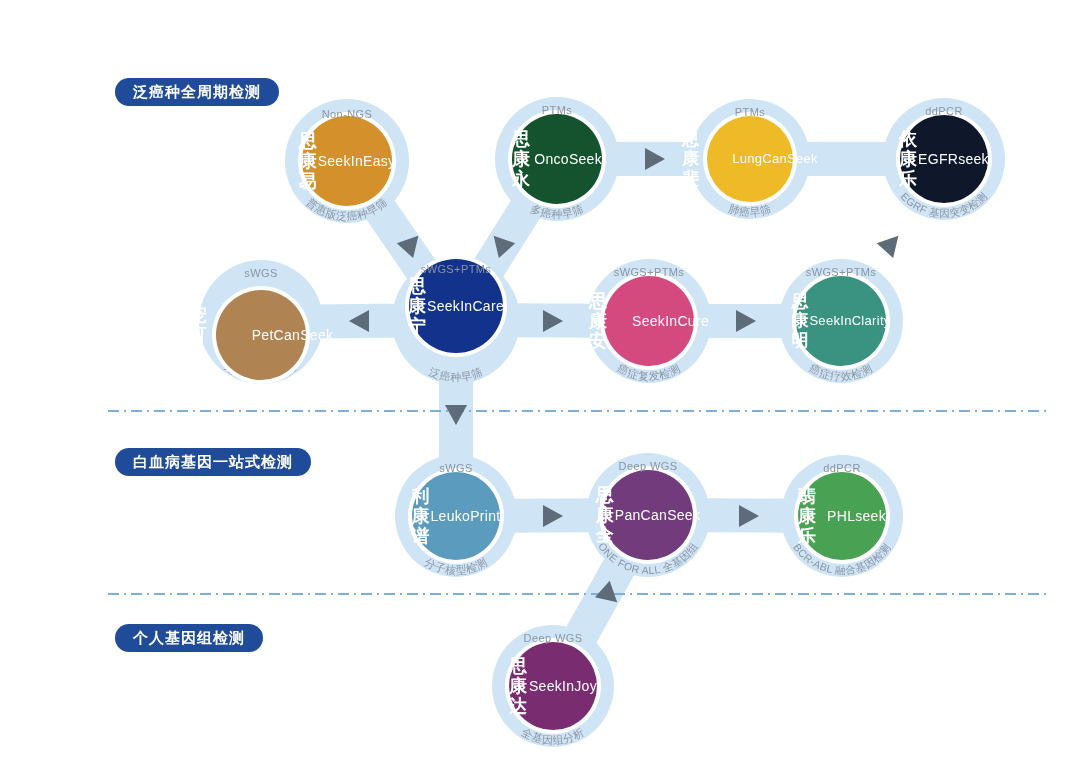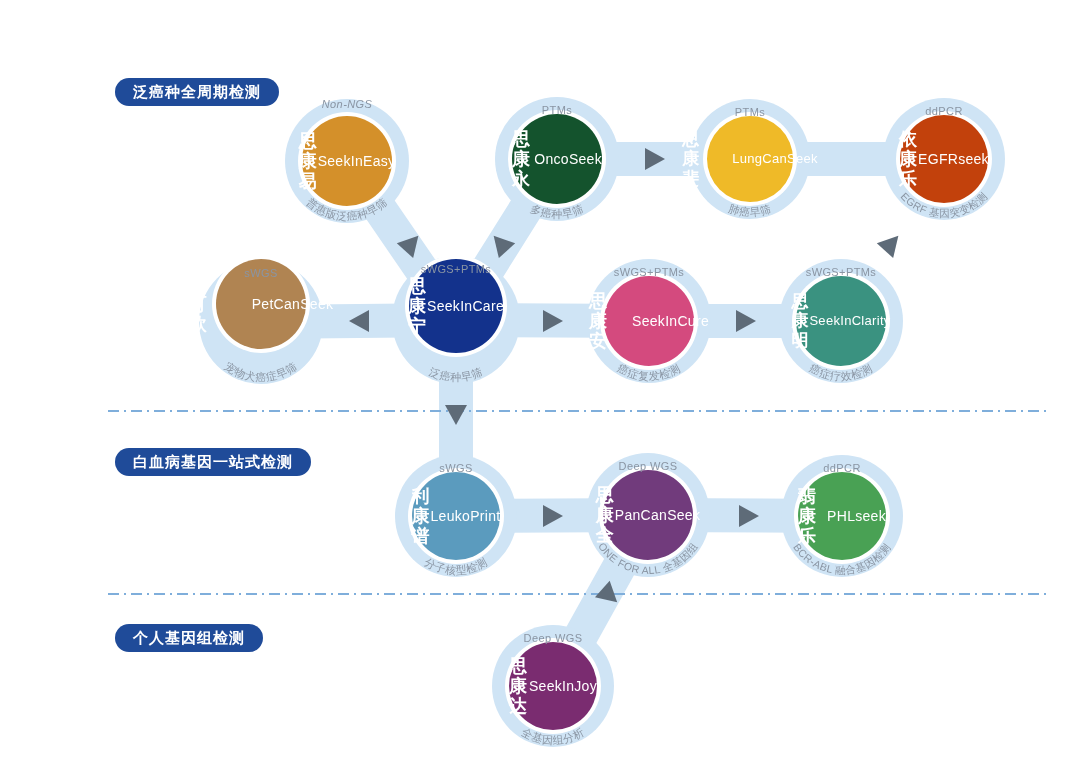--- a/index.html
+++ b/index.html
@@ -160,45 +160,45 @@
       <div class="sec-label" style="left: 115px; top: 78px;">泛癌种全周期检测</div>
       <div class="sec-label" style="left: 115px; top: 448px;">白血病基因一站式检测</div>
       <div class="sec-label" style="left: 115px; top: 624px;">个人基因组检测</div>
     </div>
   <div id="node-layer">
       <div class="node">
         <div class="disc" style="left: 302px; top: 116px; width: 90px; height: 90px; background: rgb(212, 144, 42);">
           <div class="cn">思康易</div>
           <div class="en">SeekInEasy</div>
         </div>
-        <div class="tech" style="left: 277px; top: 98px; width: 140px; font-style: italic;">Non-NGS</div>
+        <div class="tech" style="left: 277px; top: 108px; width: 140px;">Non-NGS</div>
       </div>
       <div class="node">
         <div class="disc" style="left: 512px; top: 114px; width: 90px; height: 90px; background: #14532d;">
           <div class="cn">思康永</div>
           <div class="en">OncoSeek</div>
         </div>
         <div class="tech" style="left: 487px; top: 104px; width: 140px;">PTMs</div>
       </div>
       <div class="node">
         <div class="disc small" style="left: 707px; top: 116px; width: 86px; height: 86px; background: rgb(239, 186, 40); gap: 32px;">
           <div class="cn">思康斐</div>
           <div class="en">LungCanSeek</div>
         </div>
         <div class="tech" style="left: 680px; top: 106px; width: 140px;">PTMs</div>
       </div>
       <div class="node">
-        <div class="disc" style="left: 900px; top: 115px; width: 88px; height: 88px; background: #c2410c;">
+        <div class="disc" style="left: 900px; top: 115px; width: 88px; height: 88px; background: #0f172a;">
           <div class="cn">依康乐</div>
           <div class="en">EGFRseek</div>
         </div>
         <div class="tech" style="left: 874px; top: 105px; width: 140px;">ddPCR</div>
       </div>
       <div class="node">
-        <div class="disc" style="left: 216px; top: 259px; width: 90px; height: 90px; background: rgb(176, 132, 82); gap: 44px;">
+        <div class="disc" style="left: 216px; top: 290px; width: 90px; height: 90px; background: rgb(176, 132, 82); gap: 44px;">
           <div class="cn">宠可欣</div>
           <div class="en">PetCanSeek</div>
         </div>
         <div class="tech" style="left: 191px; top: 267px; width: 140px;">sWGS</div>
       </div>
       <div class="node">
         <div class="disc" style="left: 409px; top: 259px; width: 94px; height: 94px; background: rgb(19, 50, 140);">
           <div class="cn">思康宁</div>
           <div class="en">SeekInCare</div>
         </div>

